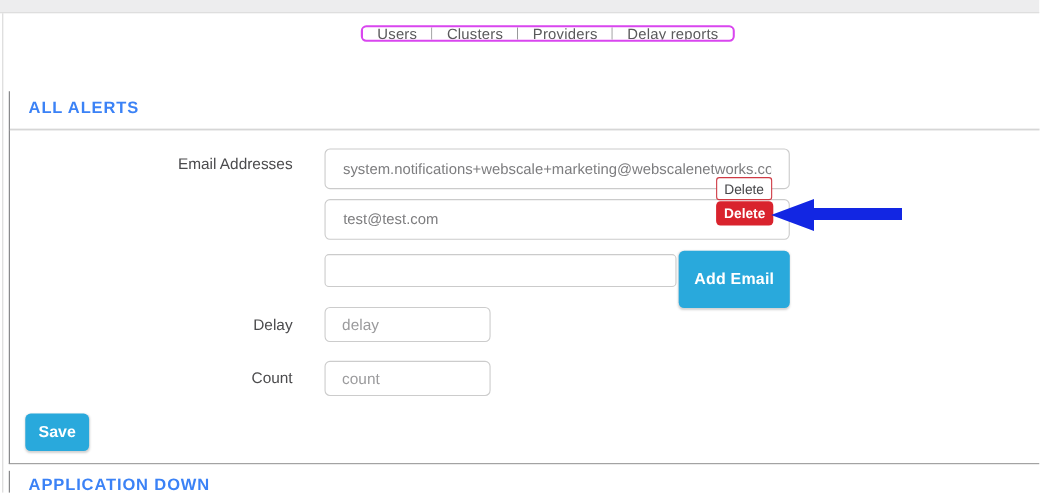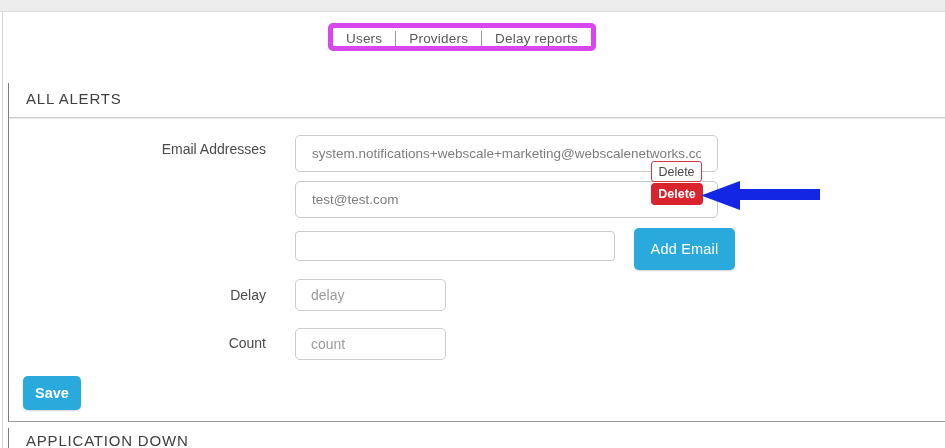--- a/index.html
+++ b/index.html
@@ -11,23 +11,23 @@
   }
   .topbar{
     position:absolute;left:0;top:0;width:945px;height:11px;
     background:#ededee;border-bottom:1px solid #dcdcdc;
   }
   .page-edge{
     position:absolute;left:2px;top:12px;width:1px;height:436px;background:#d8d8d8;
   }
   
   .tabs{
-    position:absolute;left:328px;top:23px;height:28px;
-    display:inline-flex;align-items:flex-end;
-    border:5px solid #d946ef;border-radius:5px;background:#fff;
+    position:absolute;left:328px;top:23px;height:15px;
+    display:inline-flex;align-items:center;
+    border:2px solid #d946ef;border-radius:5px;background:#fff;
     overflow:hidden;box-sizing:border-box;
   }
   .tab{
     display:flex;align-items:center;justify-content:center;
     padding:0 13px;font-size:13.5px;color:#5a5a5c;letter-spacing:.2px;
     border-right:1px solid #98999b;cursor:pointer;white-space:nowrap;
     background:#fff;
   }
   .tab:last-child{border-right:none;}
   .tab.active{
@@ -35,21 +35,21 @@
   }
   
   .card{
     position:absolute;left:8px;width:937px;background:#fff;
     border-left:1px solid #7c7d7f;box-sizing:border-box;
   }
   .card.alerts{top:83px;height:339px;border-bottom:1px solid #9a9a9a;}
   .card.next{top:428px;height:20px;padding-left:40px;}
   .card-title{
     position:absolute;left:17px;top:7px;
-    font-size:15px;font-weight:normal;color:#404040;letter-spacing:.8px;
+    font-size:15px;font-weight:bold;color:#3b82f6;letter-spacing:.8px;
   }
   .card-divider{
     position:absolute;left:0;top:34px;width:937px;height:1px;background:#cccccc;
     box-shadow:0 1px 0 #ececec;
   }
   
   .field-label{
     position:absolute;left:0;width:266px;text-align:right;
     font-size:14px;font-weight:normal;color:#4b4b4d;
   }
@@ -85,22 +85,22 @@
     border:1px solid #cbcbcb;border-radius:4px;padding:0 14px;font-size:13.5px;
     color:#7d7d7f;outline:none;background:#fff;
     font-family:"Liberation Sans","DejaVu Sans",sans-serif;
   }
   .btn-blue{
     background:#29a9dc;color:#ffffff;border:none;cursor:pointer;
     font-family:"Liberation Sans","DejaVu Sans",sans-serif;
     box-shadow:0 1px 2px rgba(0,0,0,.18);
   }
   .btn-add{
-    position:absolute;left:634px;top:228px;width:101px;height:42px;
-    border-radius:5px;font-size:14.5px;font-weight:400;letter-spacing:.2px;
+    position:absolute;left:617px;top:228px;width:101px;height:52px;
+    border-radius:5px;font-size:14.5px;font-weight:700;letter-spacing:.2px;
   }
   .small-input{
     position:absolute;left:295px;width:151px;height:32px;box-sizing:border-box;
     border:1px solid #cccccc;border-radius:5px;padding:0 15px;font-size:14px;
     color:#6f6f71;outline:none;background:#fff;
     font-family:"Liberation Sans","DejaVu Sans",sans-serif;
   }
   .small-input::placeholder{color:#9b9b9d;opacity:1;}
   .email-box::placeholder{color:#9b9b9d;opacity:1;}
   .inp-delay{top:279px;}
@@ -111,20 +111,21 @@
   }
 </style>
 </head>
 <body>
 
 <div class="topbar"></div>
 <div class="page-edge"></div>
 
 <div class="tabs">
   <div class="tab">Users</div>
+  <div class="tab">Clusters</div>
   <div class="tab">Providers</div>
   <div class="tab">Delay reports</div>
 </div>
 
 <div class="card alerts">
   <div class="card-title">ALL ALERTS</div>
   <div class="card-divider"></div>
 </div>
 
 <div class="field-label lbl-emails">Email Addresses</div>

